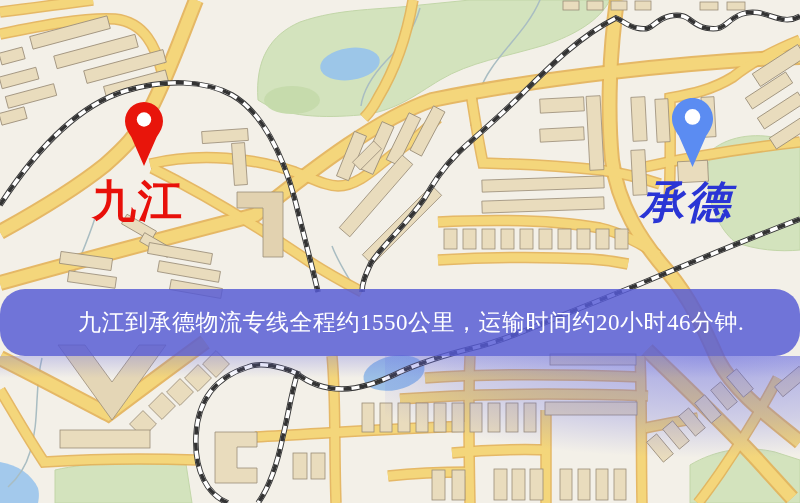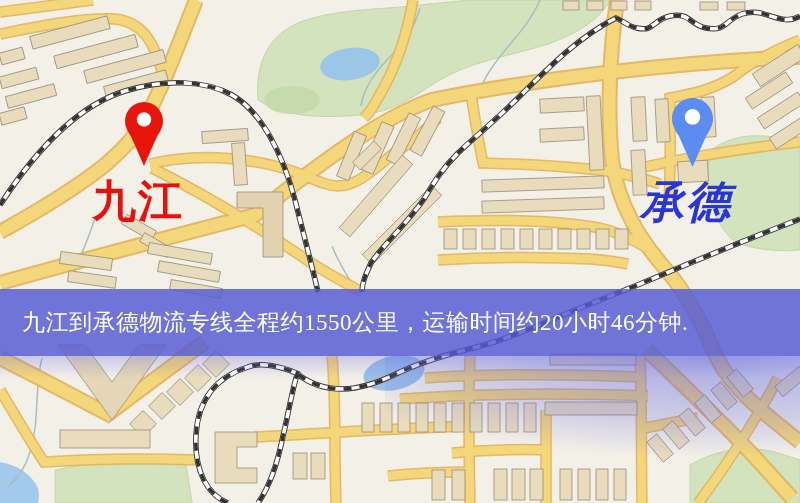--- a/index.html
+++ b/index.html
@@ -1,30 +1,30 @@
 <!DOCTYPE html>
 <html><head>
 <meta charset="utf-8">
 <style>
   html,body{margin:0;padding:0;background:#888;}
   .screen{position:relative;width:800px;height:503px;overflow:hidden;
-          font-family:"Liberation Serif","DejaVu Serif",serif;background:#f3f0e8;}
+          font-family:"Liberation Serif","DejaVu Serif",serif;background:#f3f0e8;text-align:center;}
   .screen svg{position:absolute;left:0;top:0;}
   .map-label{position:absolute;font-weight:bold;font-size:44px;line-height:1;
              letter-spacing:2px;white-space:nowrap;}
   .origin-label{left:92px;top:180px;color:#e8100a;}
   .dest-label{left:640px;top:181px;color:#2a35d5;font-style:italic;}
   .haze{position:absolute;left:385px;top:356px;width:415px;height:118px;pointer-events:none;
         background:radial-gradient(130% 115% at 78% 0%,rgba(97,101,225,.52) 0%,
                    rgba(97,101,225,.24) 48%,rgba(97,101,225,0) 75%);}
   .haze-strip{position:absolute;left:0;top:356px;width:100%;height:22px;pointer-events:none;
         background:linear-gradient(to bottom,rgba(97,101,225,.28),rgba(97,101,225,0));}
   .banner{position:absolute;left:0;top:289px;width:100%;height:67px;box-sizing:border-box;
           background:rgba(86,90,213,.83);color:#fff;font-size:23px;line-height:67px;
-          padding-left:22px;white-space:nowrap;letter-spacing:.5px;}
+          padding-left:22px;white-space:nowrap;letter-spacing:.5px;border-radius:25px;}
 </style>
 </head>
 <body>
 
 <div class="screen">
 
 <svg width="800" height="503" viewBox="0 0 800 503">
   <defs>
 
     <path id="r1" d="M0,283 C90,258 185,233 255,215 C320,163 380,118 432,100 C540,78 680,62 800,57"></path>

